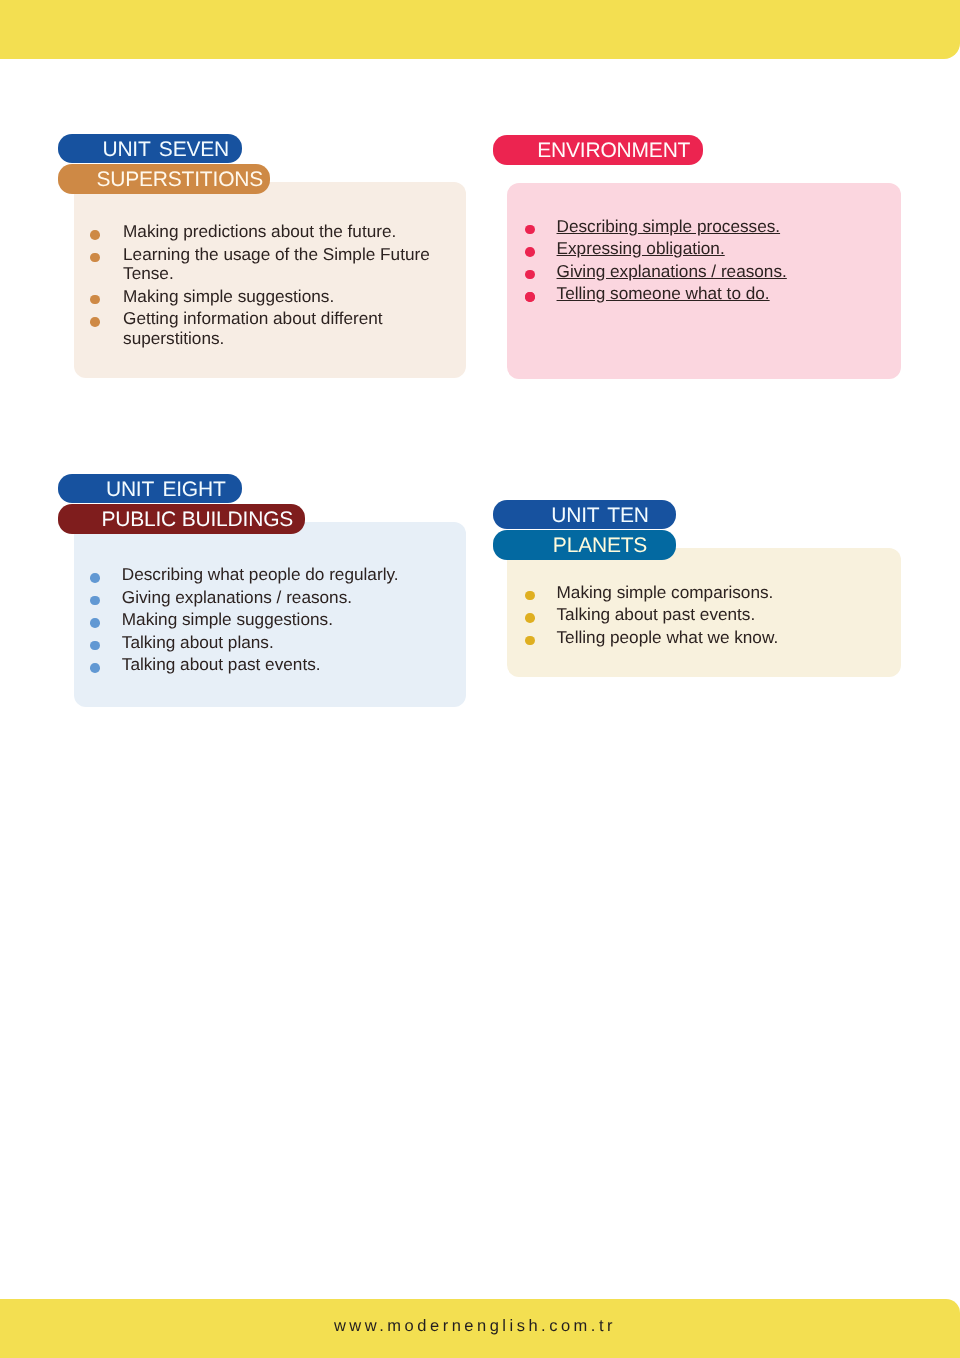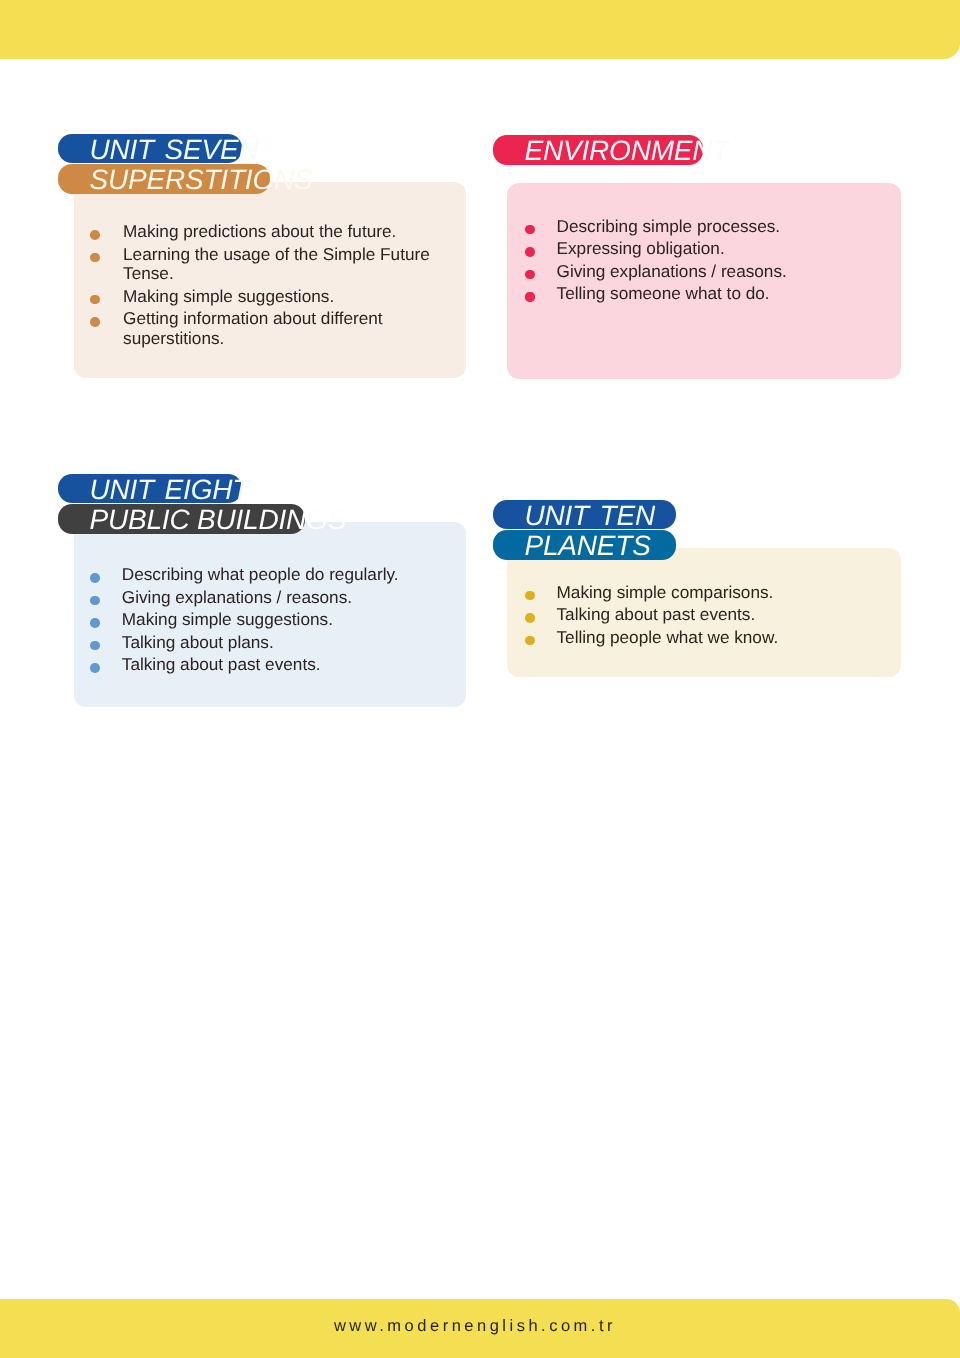--- a/index.html
+++ b/index.html
@@ -16,22 +16,22 @@
   #band-top{top:0;width:960px;height:58.5px;border-bottom-right-radius:16px;}
   #band-bottom{top:1298.8px;width:960px;height:59.2px;border-top-right-radius:14px;}
   #site-url{position:absolute;left:0;top:1317px;width:960px;text-align:center;
     font-size:16.5px;letter-spacing:3.5px;color:#231f20;line-height:19px;
     text-indent:-10px;}
 
   
   .unit{position:absolute;}
   .pill{display:block;border-radius:14px;color:#ffffff;
         box-sizing:border-box;height:29.4px;line-height:31px;
-        font-size:28px;letter-spacing:-0.2px;white-space:nowrap;
-        position:relative;z-index:3;text-align:left;padding-left:31.5px;font-style:italic;}
+        font-size:21px;letter-spacing:-0.2px;white-space:nowrap;
+        position:relative;z-index:3;text-align:center;padding-left:31.5px;}
   .pill-unit{word-spacing:3px;}
   .pill-topic{margin-top:0.8px;height:30px;line-height:32.4px;}
   .card{position:absolute;border-radius:12px;box-sizing:border-box;z-index:1;}
   ul.items{list-style:none;margin:0;padding:0;position:absolute;z-index:2;}
   ul.items li{position:relative;font-size:17.2px;line-height:19.5px;
      color:#2c2220;margin:0 0 3px 0;padding-left:29px;}
   ul.items li .dot{position:absolute;left:0;top:8.1px;
      width:9.6px;height:9.6px;border-radius:50%;}
 
   
@@ -42,27 +42,27 @@
   #unit-seven ul.items{left:32.25px;top:88px;width:345px;}
   #unit-seven ul.items li{padding-left:32.8px;}
   #unit-seven .dot{background:#ce8945;}
 
   
   #unit-nine{left:493px;top:134px;}
   #unit-nine .pill-unit{width:182.5px;background:#17529f;color:#f2fbff;}
   #unit-nine .pill-topic{width:210px;background:#ec2450;color:#fffafa;}
   #unit-nine .card{left:14px;top:48.5px;width:394px;height:196px;background:#fbd6df;}
   #unit-nine ul.items{left:32.25px;top:82.5px;width:350px;}
-  #unit-nine ul.items li{padding-left:31.3px;}
+  #unit-nine ul.items li{padding-left:31.3px;text-decoration:underline;}
   #unit-nine .dot{background:#ec2450;}
 
   
   #unit-eight{left:58px;top:474px;}
   #unit-eight .pill-unit{width:184px;background:#17529f;color:#f2fbff;}
-  #unit-eight .pill-topic{width:247px;background:#404040;color:#fbfdff;}
+  #unit-eight .pill-topic{width:247px;background:#7f1d1d;color:#fbfdff;}
   #unit-eight .card{left:16px;top:48px;width:392px;height:185px;background:#e7eff7;}
   #unit-eight ul.items{left:32.25px;top:91px;width:350px;}
   #unit-eight ul.items li{padding-left:31.55px;}
   #unit-eight .dot{background:#6198d3;}
 
   
   #unit-ten{left:493px;top:500px;}
   #unit-ten .pill-unit{width:182.5px;background:#17529f;color:#f2fbff;}
   #unit-ten .pill-topic{width:182.5px;background:#0369a1;color:#fffbdc;}
   #unit-ten .card{left:14px;top:48px;width:394px;height:129px;background:#f8f1dd;}

